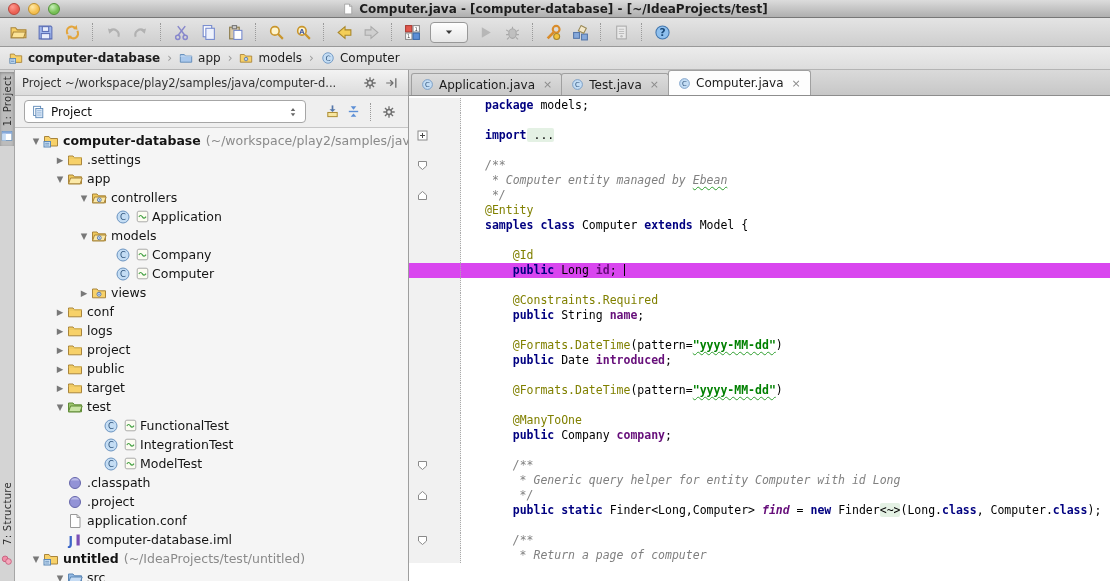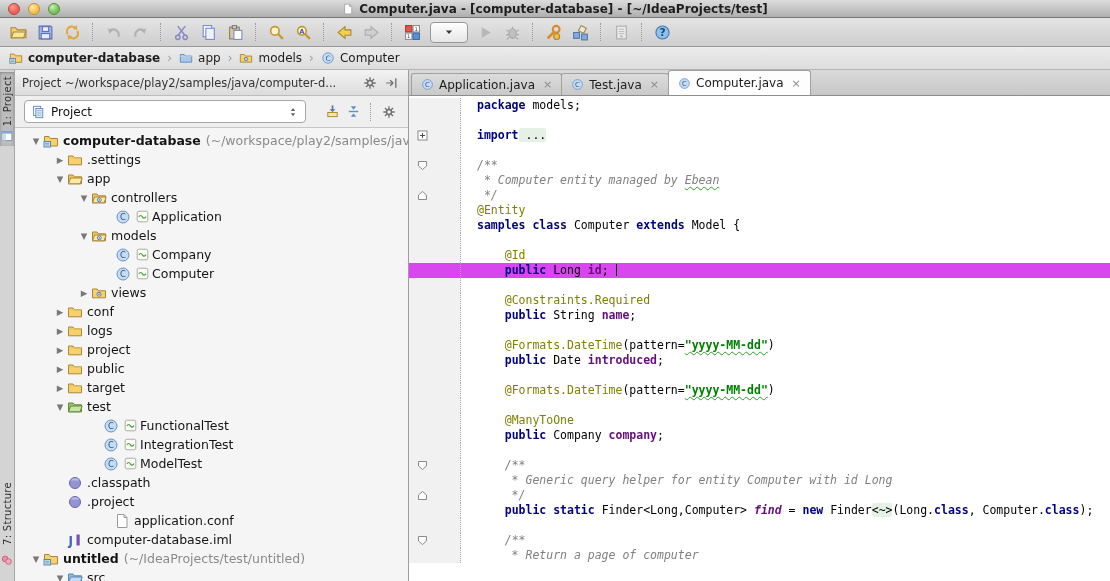--- a/index.html
+++ b/index.html
@@ -67,21 +67,21 @@
   .tab.active{background:#FDFDFD;height:24px}
   .tclose{color:#8b8b8b;font-size:11px;margin-left:3px}
 
   .codewrap{flex:1;overflow:hidden;font-family:"DejaVu Sans Mono","Liberation Mono",monospace;
             font-size:11.5px;line-height:15px;padding-top:2px}
   .cline{height:15px;display:flex;white-space:pre}
   .cline.cur{background:#d946ef}
   .cgut{width:52px;flex:none;background:#F1F1F1;border-right:1px dotted #ABABAB;
         display:flex;align-items:center;padding-left:8px;box-sizing:border-box}
   .cline.cur .cgut{background:transparent}
-  .ctext{padding-left:16px}
+  .ctext{padding-left:24px}
   .st-k{color:#000080;font-weight:bold}
   .st-a{color:#808000}
   .st-c{color:#808080;font-style:italic}
   .st-cw{color:#808080;font-style:italic;text-decoration:underline wavy #2E9E2E 1px;text-underline-offset:2px}
   .st-sw{color:#008000;font-weight:bold;text-decoration:underline wavy #2E9E2E 1px;text-underline-offset:2px}
   .st-f{color:#660E7A;font-weight:bold}
   .st-sf{color:#660E7A;font-weight:bold;font-style:italic}
   .st-p{color:#000}
   .st-fd{background:#E4F1E4;border-radius:2px;color:#000}
   .caret{display:inline-block;width:1px;height:12px;background:#000;vertical-align:-2px}
@@ -609,21 +609,21 @@
         <div class="trow" style="padding-left: 38px; text-align: center;">
           <span class="tch"></span>
           <span class="ticon">
             <svg width="16" height="16" viewBox="0 0 16 16" xmlns="http://www.w3.org/2000/svg">
               <circle cx="8" cy="8" r="5.5" fill="#9393D6" stroke="#6666AA"></circle>
               <path d="M3.6 5.5 a5.5 5.5 0 0 1 8.8 0 Z" fill="#BCBCE8"></path>
             </svg>
           </span>
           <span class="tlab">.project</span>
         </div>
-        <div class="trow" style="padding-left: 38px; margin-left: 47px;">
+        <div class="trow" style="padding-left: 38px;">
           <span class="tch"></span>
           <span class="ticon">
             <svg width="16" height="16" viewBox="0 0 16 16" xmlns="http://www.w3.org/2000/svg">
               <path d="M3.5 1.5 h6.5 l3 3 V14.5 H3.5 Z" fill="#fff" stroke="#9a9a9a"></path>
               <path d="M10 1.5 v3 h3" fill="none" stroke="#9a9a9a"></path>
             </svg>
           </span>
           <span class="tlab">application.conf</span>
         </div>
         <div class="trow" style="padding-left: 38px;">

